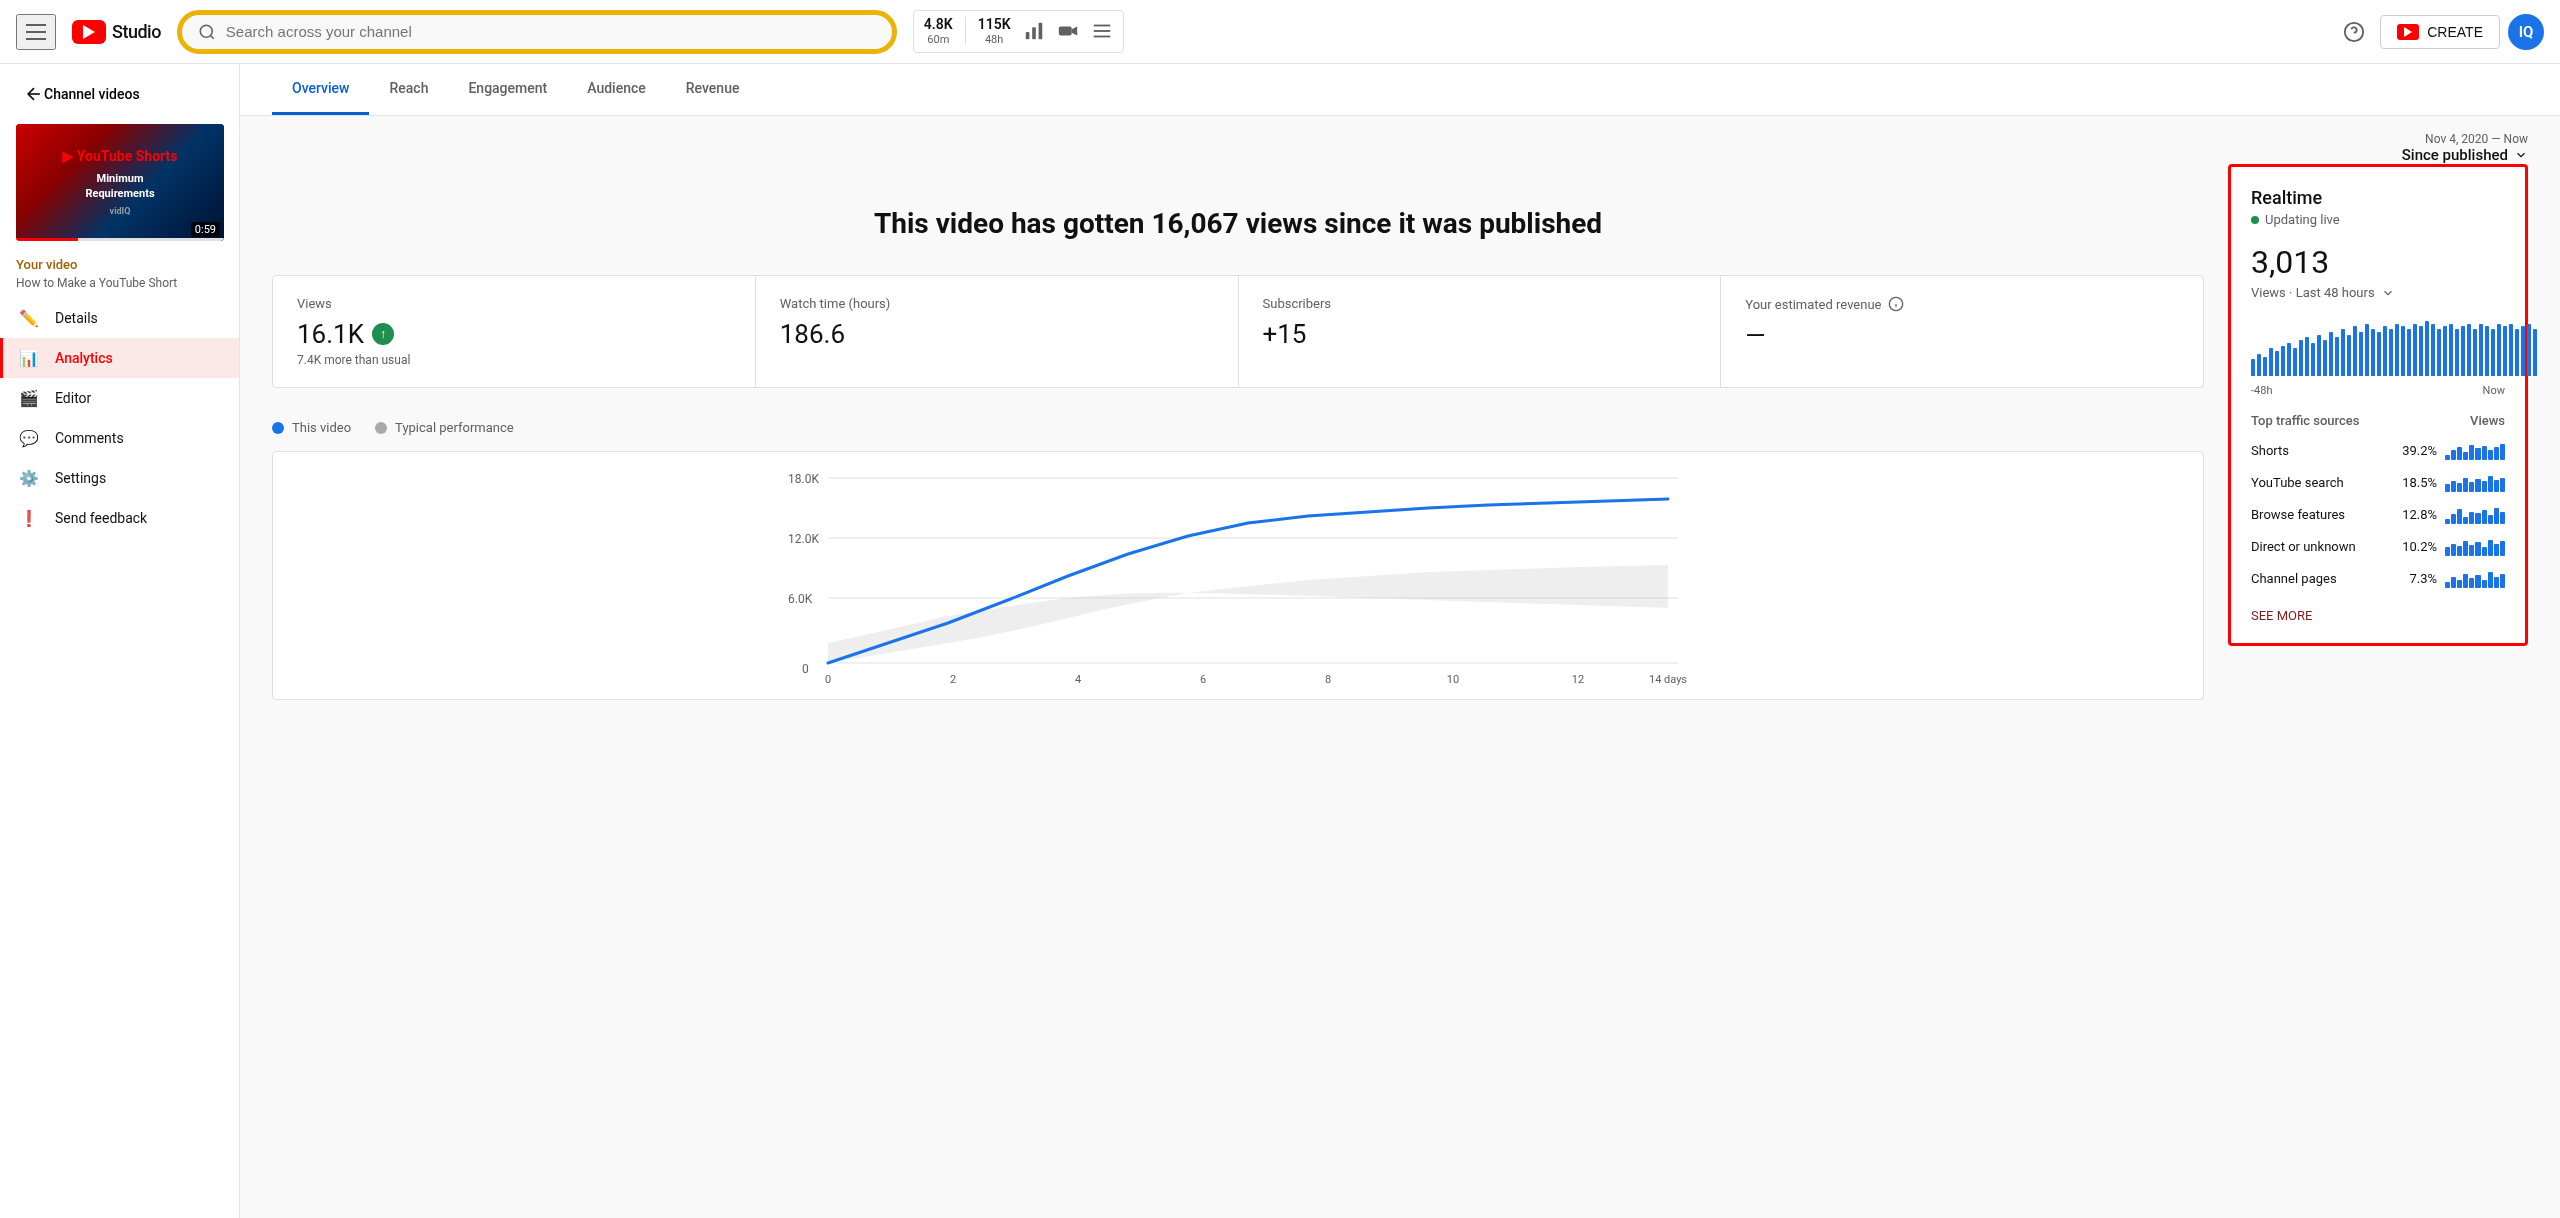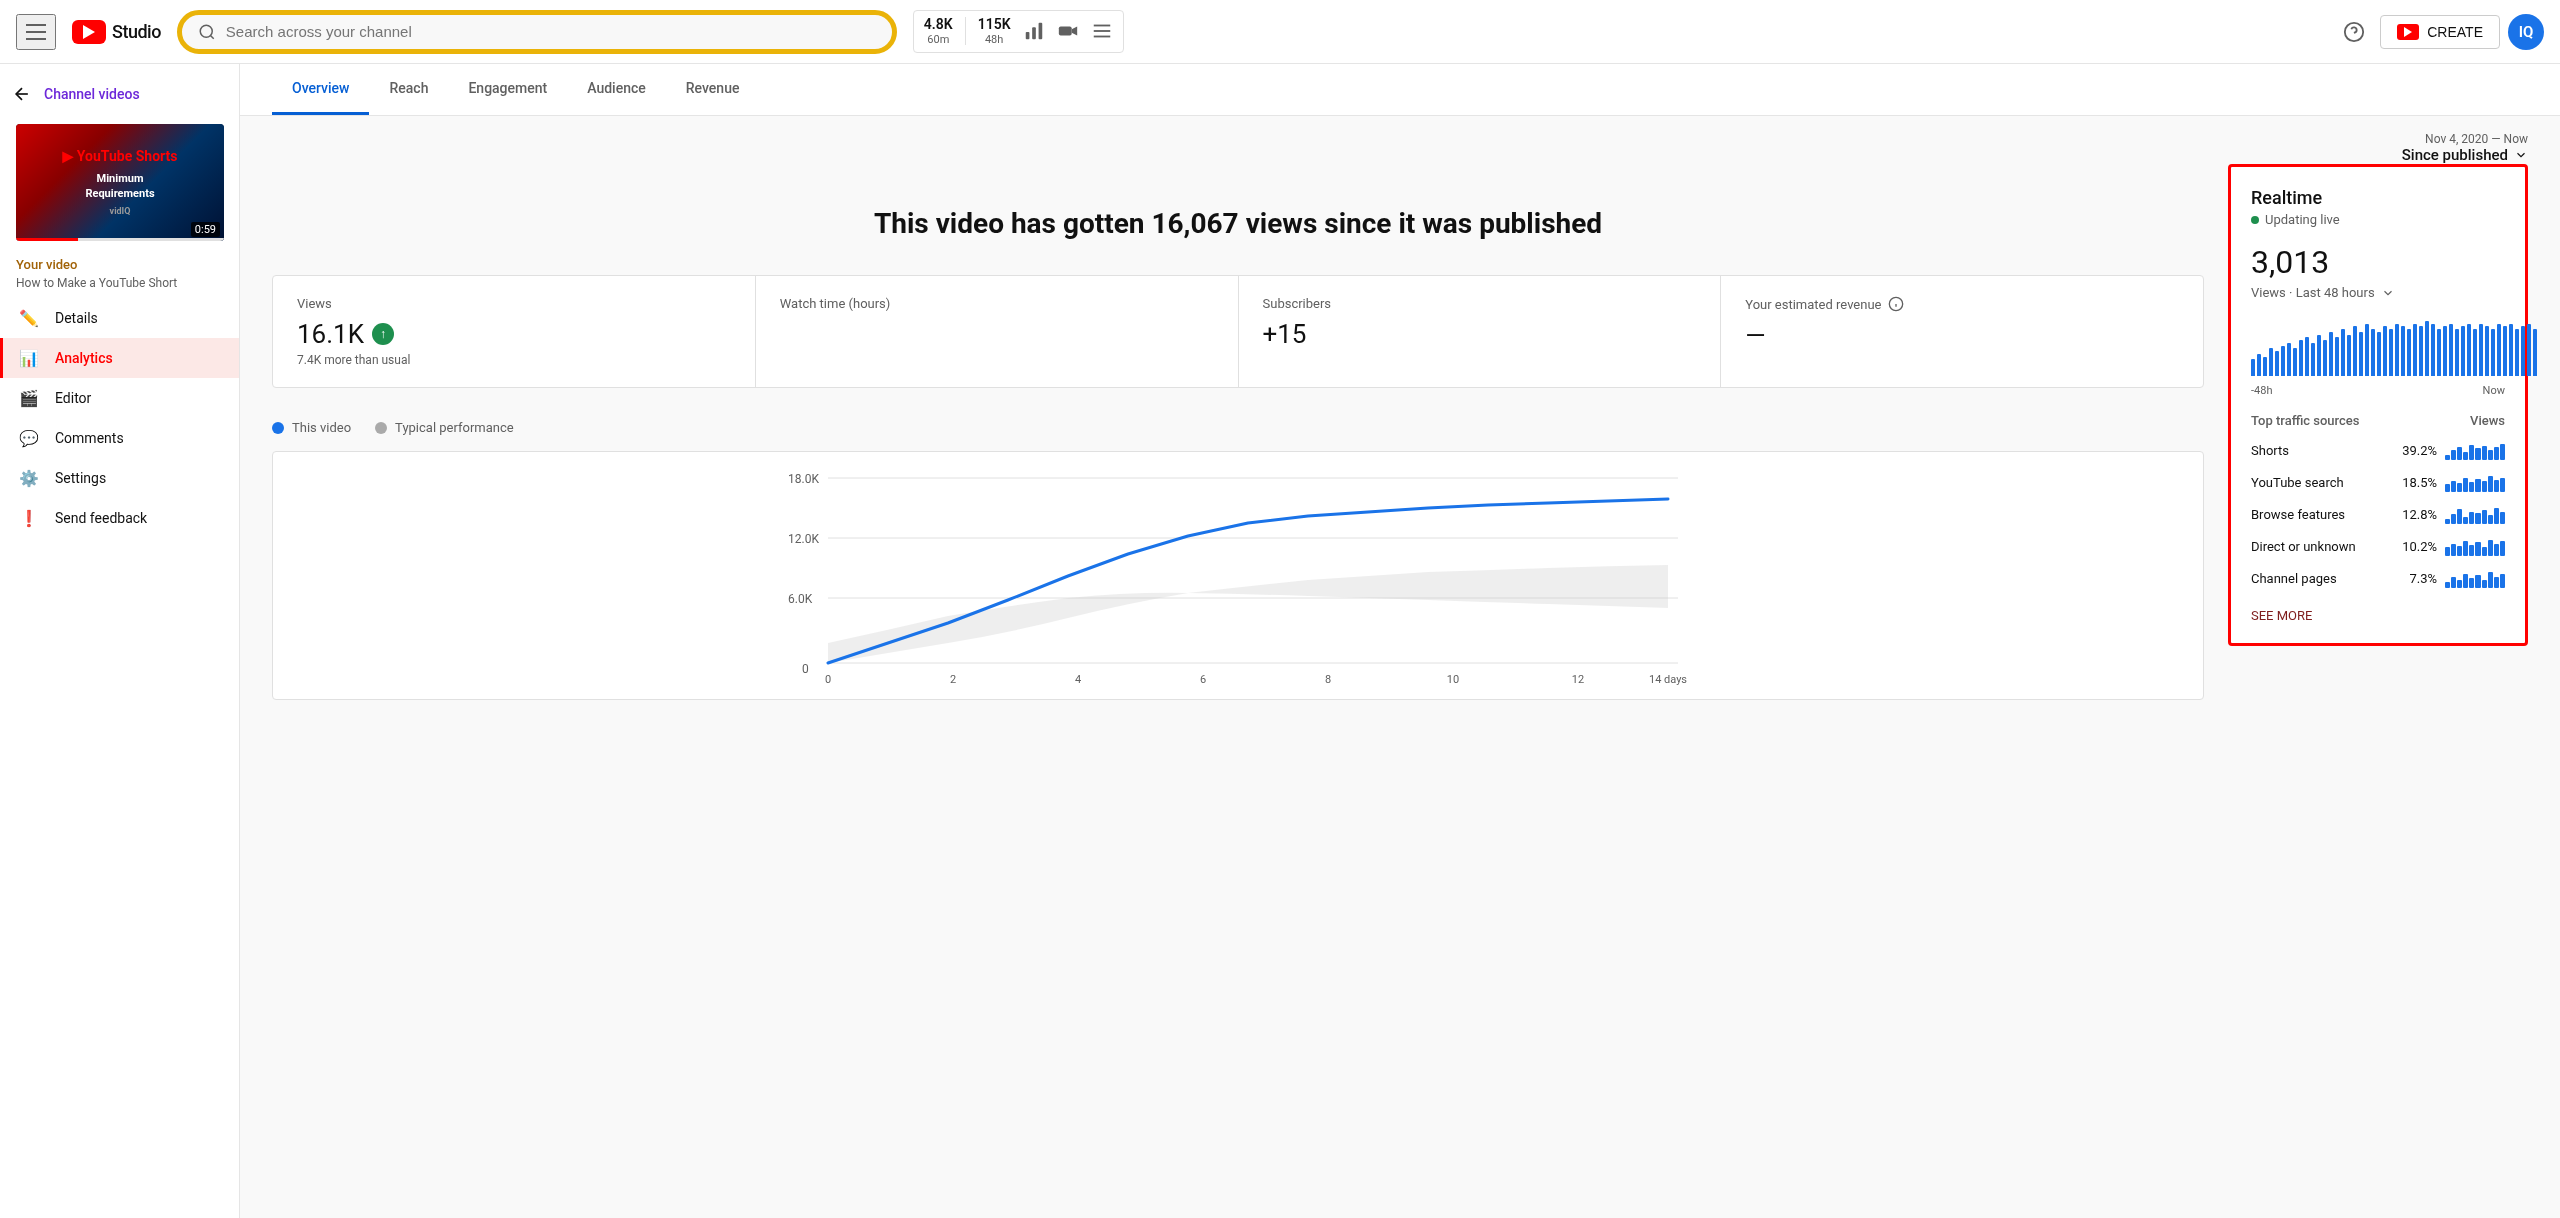--- a/index.html
+++ b/index.html
@@ -78,21 +78,21 @@
       position: fixed;
       top: 64px; left: 0; bottom: 0;
       width: 240px;
       background: #fff;
       border-right: 1px solid #e5e5e5;
       overflow-y: auto;
       z-index: 50;
       padding-top: 8px;
     }
 
-    .sidebar-back { display: flex; align-items: center; gap: 12px; padding: 12px 12px; cursor: pointer; color: #6d28d9; font-size: 14px; font-weight: 500; }
+    .sidebar-back { display: flex; align-items: center; padding: 12px 24px; cursor: pointer; color: #000000; font-size: 14px; font-weight: 500; }
 
     .video-thumbnail-container { padding: 8px 16px; }
     .video-thumbnail {
       width: 208px; height: 117px; background: linear-gradient(135deg, #1a1a2e, #16213e, #0f3460);
       border-radius: 4px; position: relative; overflow: hidden; cursor: pointer;
     }
     .thumbnail-overlay {
       position: absolute; inset: 0;
       background: linear-gradient(135deg, #c00 0%, #800 30%, #003366 60%, #001133 100%);
       display: flex; align-items: center; justify-content: center;
@@ -368,20 +368,21 @@
       <div class="headline">This video has gotten 16,067 views since it was published</div>
 
       <div class="metrics-row" id="metrics-row">
           <div class="metric-card">
     <div class="metric-label">Views </div>
     <div class="metric-value">16.1K <div class="metric-trend">↑</div></div>
     <div class="metric-note">7.4K more than usual</div>
   </div>
           <div class="metric-card">
     <div class="metric-label">Watch time (hours) </div>
+    <div class="metric-value">186.6 </div>
 
   </div>
           <div class="metric-card">
     <div class="metric-label">Subscribers </div>
     <div class="metric-value">+15 </div>
 
   </div>
           <div class="metric-card">
     <div class="metric-label">Your estimated revenue <svg width="16" height="16" viewBox="0 0 24 24" fill="none" stroke="#606060" stroke-width="2">
                 <circle cx="12" cy="12" r="10"></circle>

